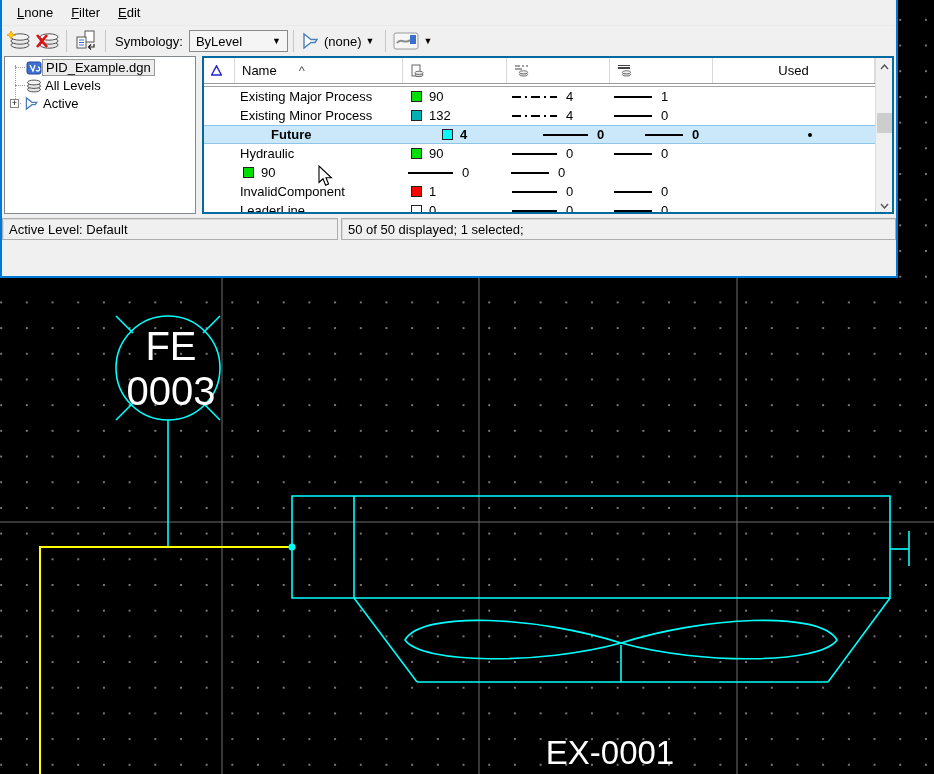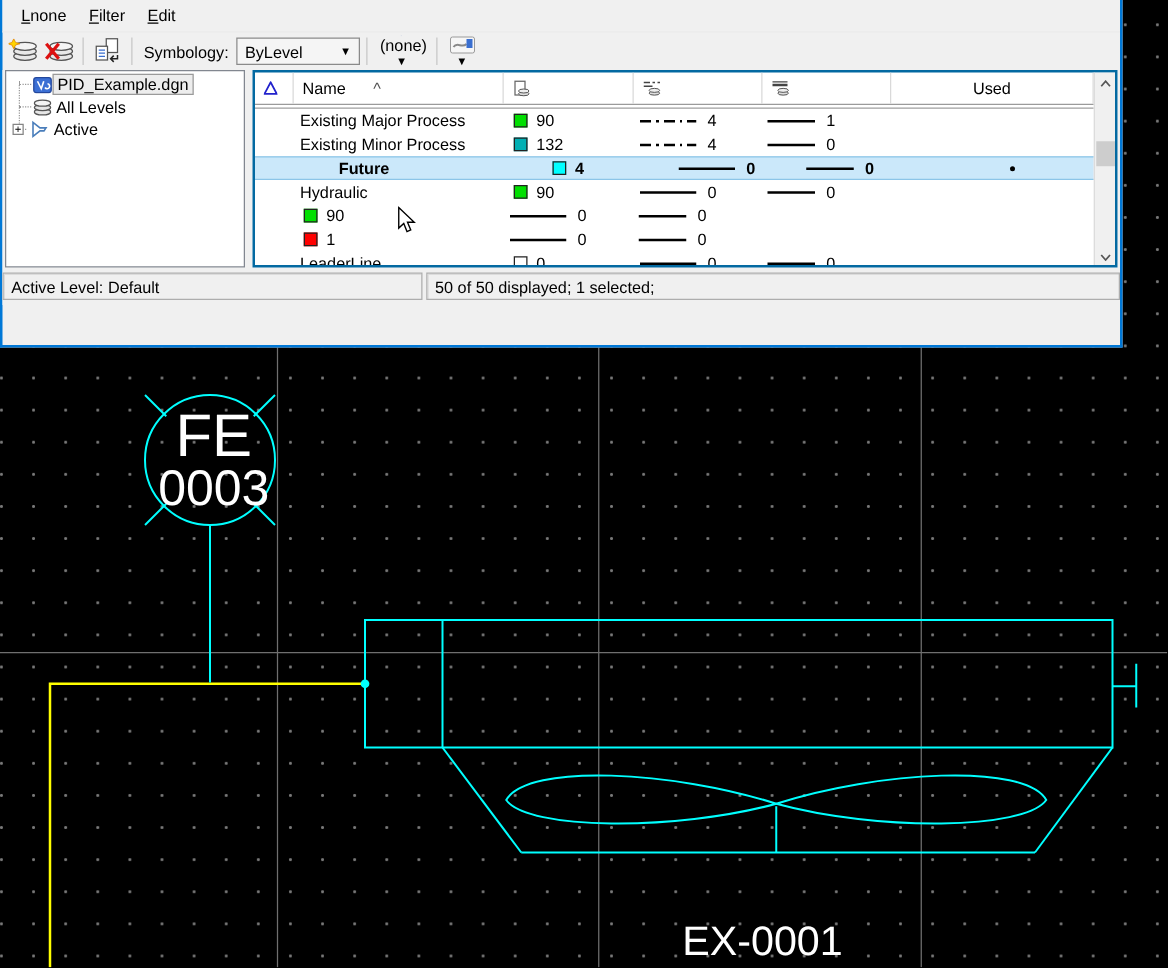--- a/index.html
+++ b/index.html
@@ -7,21 +7,21 @@
   body { font-family: "Liberation Sans", sans-serif; font-size: 13px; color: #000; position: relative; background:#000; }
 
   
   .cad {
     position: absolute; inset: 0; background-color: #000;
     background-image: radial-gradient(circle, #787878 1px, transparent 1.3px);
     background-size: 25.7px 25.7px; background-position: 14px 7px;
   }
   .cad svg { position: absolute; left: 0; top: 0; }
   .cad-label { position: absolute; color: #fff; line-height: 1; white-space: nowrap; }
-  #fe1 { left: 131px; top: 326px; width: 80px; text-align: center; font-size: 48px; }
+  #fe1 { left: 131px; top: 326px; width: 80px; text-align: center; font-size: 40px; }
   #fe2 { left: 119px; top: 371px; width: 104px; text-align: center; font-size: 40px; }
   #eqlabel { left: 540px; top: 736px; width: 140px; text-align: center; font-size: 33px;
              border-bottom: 2px solid #fff; padding-bottom: 20px; }
 
   
   .dialog {
     position: absolute; left: 0; top: 0; width: 898px; height: 278px;
     background: #f0f0f0; border: 2px solid #0078d7; border-top: none;
   }
   
@@ -33,21 +33,21 @@
   .win-btn.max .sq { width: 11px; height: 11px; border: 1px solid #bbb; }
   .win-btn.close { margin-right: 12px; font-size: 15px; }
 
   
   .menubar { height: 26px; background: #f0f0f0; display: flex; align-items: center; padding-left: 6px; border-bottom: 1px solid #eaeaea; }
   .menu-item { padding: 3px 9px; }
   .menu-item u { text-decoration: underline; }
 
   
   .toolbar { height: 30px; display: flex; align-items: center; padding-left: 3px; }
-  .tbtn { height: 26px; display: flex; align-items: center; justify-content: center; padding: 0 2px; flex-direction: column; }
+  .tbtn { height: 26px; display: flex; align-items: center; justify-content: center; padding: 0 2px; }
   .tsep { width: 1px; height: 22px; background: #c6c6c6; margin: 0 5px; }
   .tlabel { padding: 0 6px 0 4px; }
   .combo { width: 99px; height: 22px; background: #f5f5f5; border: 1px solid #8a8a8a;
            display: flex; align-items: center; padding: 0 6px; }
   .combo .arr { margin-left: auto; font-size: 9px; }
   .dd-arrow { font-size: 9px; padding: 0 4px; }
 
   
   .main { height: 160px; position: relative; background: #f0f0f0; }
   .tree-panel { position: absolute; left: 2px; top: 0px; width: 192px; height: 158px;
@@ -357,20 +357,21 @@
               <div class="val">0</div>
             </div>
             <div class="tc c-weight">
               <div class="lwline" style="height: 2px;"></div>
               <div class="val">0</div>
             </div>
             <div class="tc c-used"></div>
           </div>
           <div class="trow">
             <div class="tc c-delta"></div>
+            <div class="tc c-name">InvalidComponent</div>
             <div class="tc c-color">
               <div class="swatch" style="background: rgb(255, 0, 0);"></div>
               <div class="val">1</div>
             </div>
             <div class="tc c-style">
               <div class="lsline solid"></div>
               <div class="val">0</div>
             </div>
             <div class="tc c-weight">
               <div class="lwline" style="height: 2px;"></div>

